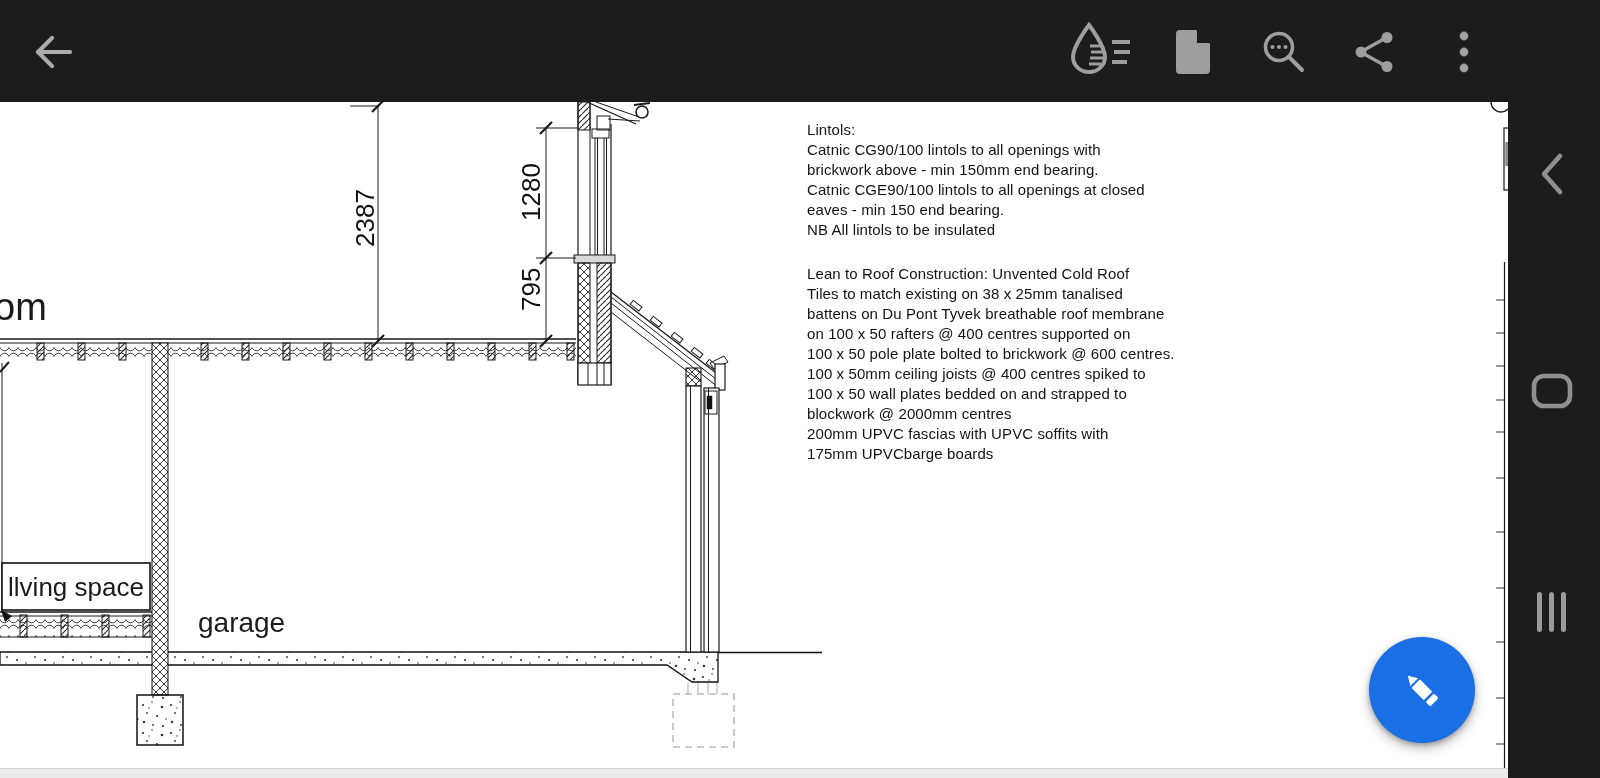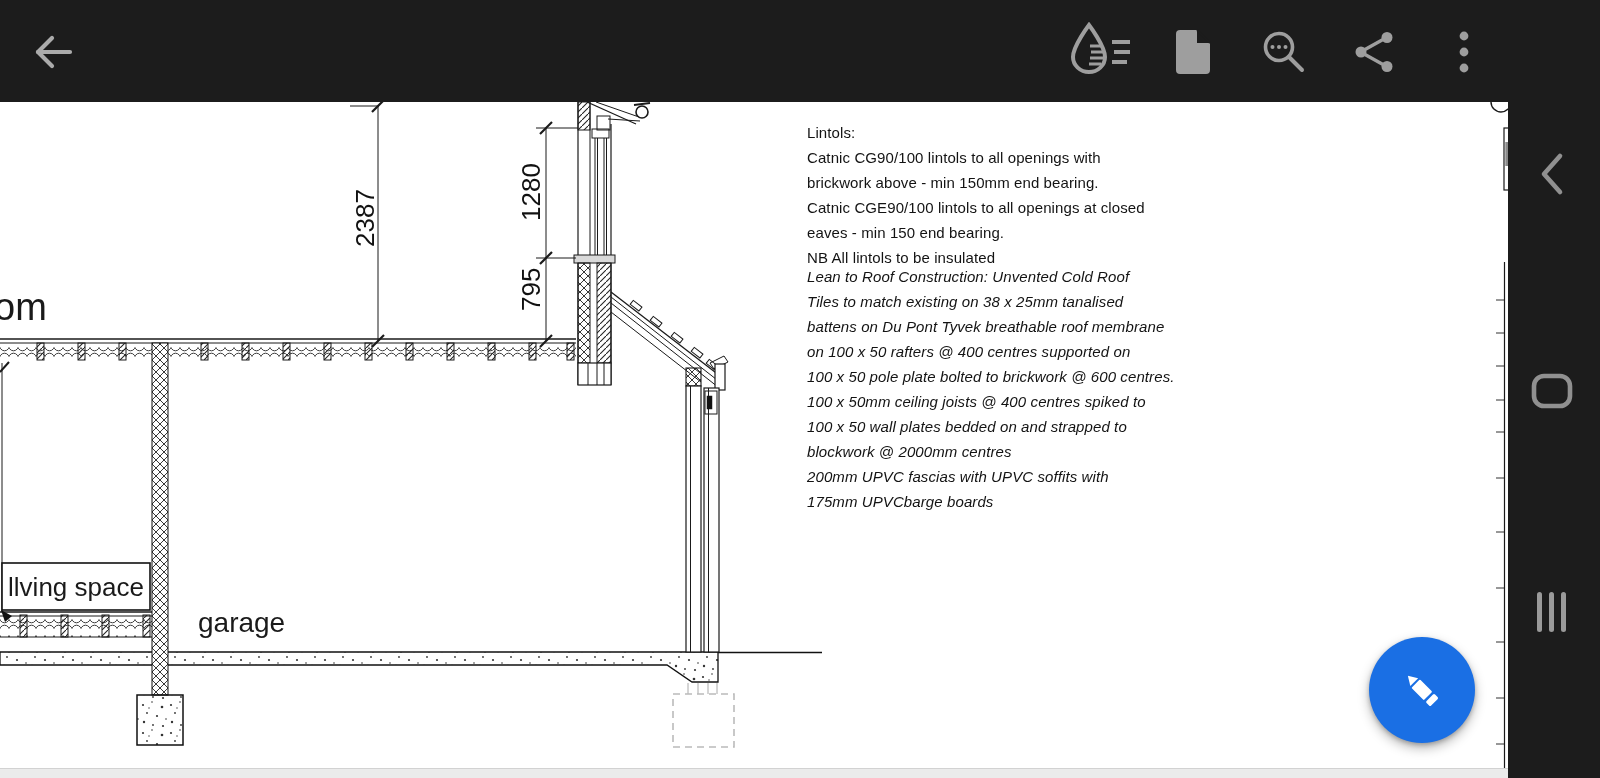--- a/index.html
+++ b/index.html
@@ -7,24 +7,24 @@
        font-family:"Liberation Sans", sans-serif;}
   
   .toolbar{position:absolute;left:0;top:0;width:1600px;height:102px;background:#1c1c1c;z-index:6;}
   .tb-btn{position:absolute;background:none;border:none;padding:0;cursor:pointer;}
   
   .navbar{position:absolute;left:1508px;top:102px;width:92px;height:676px;background:#1c1c1c;z-index:6;}
   .nav-btn{position:absolute;background:none;border:none;padding:0;cursor:pointer;}
   
   .content{position:absolute;left:0;top:102px;width:1508px;height:676px;background:#ffffff;overflow:hidden;z-index:1;}
   svg.drawing{position:absolute;left:0;top:0;}
-  .note{position:absolute;font-size:15px;line-height:25px;letter-spacing:.1px;
+  .note{position:absolute;font-size:15px;line-height:20px;letter-spacing:.1px;
         color:#131313;white-space:pre-line;}
   .note-lintols{left:807px;top:18px;width:430px;}
-  .note-roof{left:807px;top:162px;width:440px;font-style:italic;}
+  .note-roof{left:807px;top:162px;width:440px;}
   .note-slab{left:807px;top:435px;width:430px;}
   
   .page-gap{position:absolute;left:0;top:666px;width:1508px;height:10px;
             background:#ebebeb;border-top:1px solid #d2d2d2;}
   
   .fab{position:absolute;left:1369px;top:637px;width:106px;height:106px;border-radius:50%;
        background:#1a6fe4;border:none;cursor:pointer;z-index:7;
        box-shadow:0 5px 12px rgba(0,0,0,.28), 0 2px 4px rgba(0,0,0,.22);}
   .fab svg{position:absolute;left:29px;top:29px;}
 </style>

